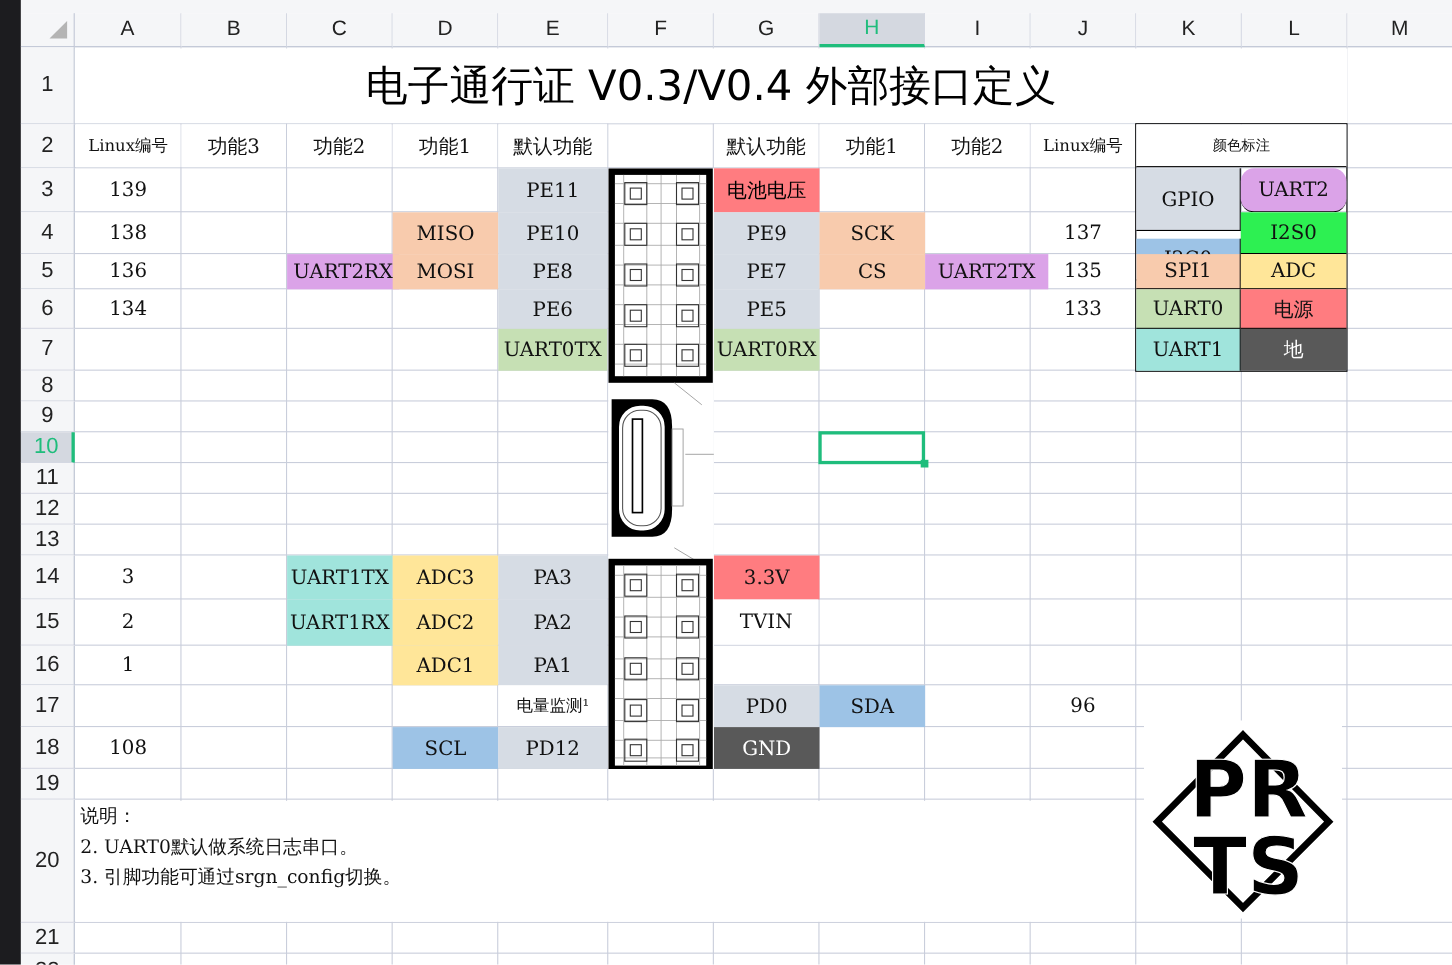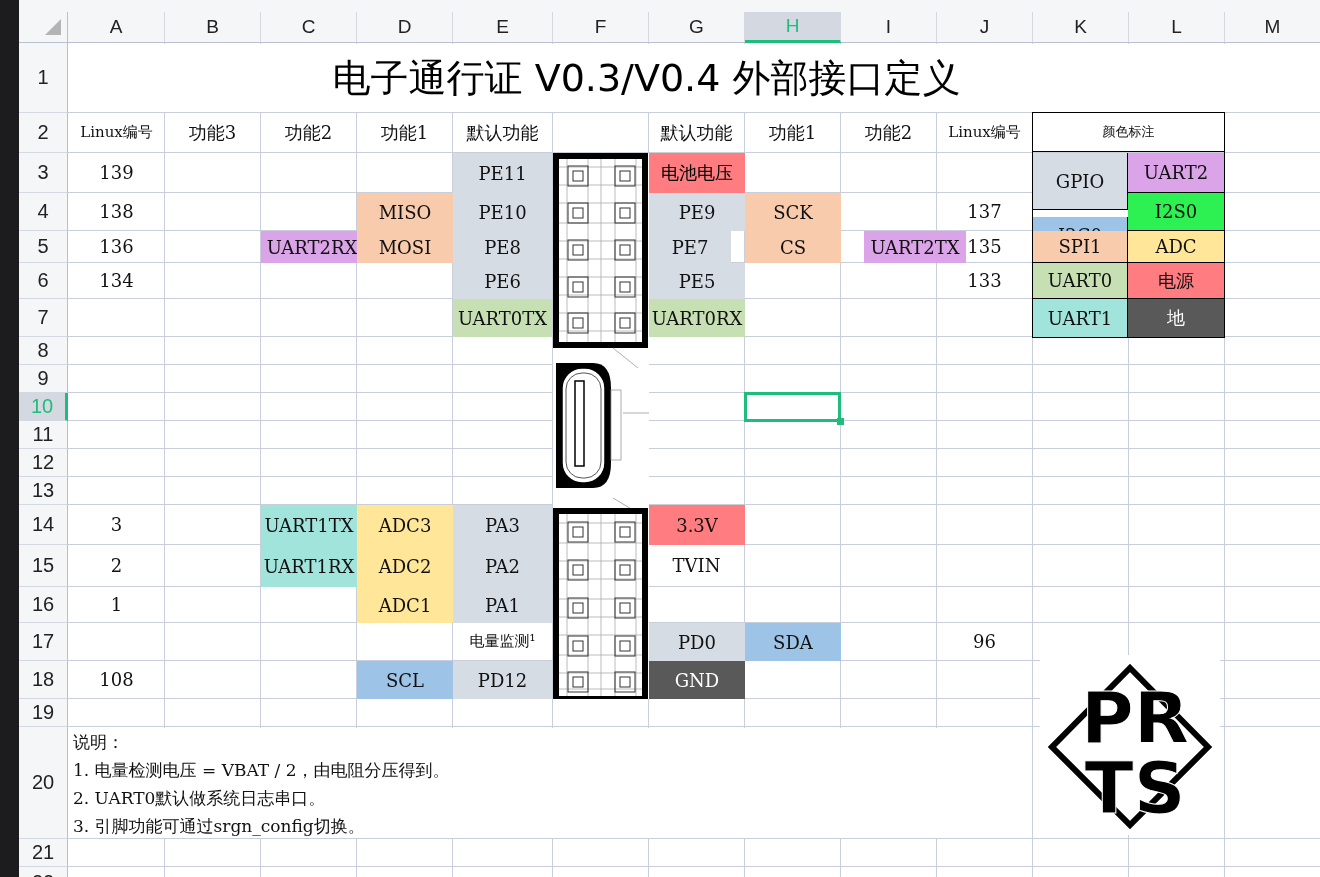--- a/index.html
+++ b/index.html
@@ -128,23 +128,23 @@
 <div class="cell" style="left:357px;top:193px;width:96px;height:38px;background:#f8cbad;">MISO</div>
 <div class="cell" style="left:453px;top:193px;width:99px;height:38px;background:#d6dce4;">PE10</div>
 <div class="cell" style="left:649px;top:193px;width:96px;height:38px;background:#d6dce4;">PE9</div>
 <div class="cell" style="left:745px;top:193px;width:96px;height:38px;background:#f8cbad;">SCK</div>
 <div class="cell" style="left:937px;top:193px;width:95px;height:37px;">137</div>
 
 <div class="cell" style="left:69px;top:231px;width:95px;height:31px;">136</div>
 <div class="cell" style="left:261px;top:231px;width:102px;height:32px;background:#dba3e8;">UART2RX</div>
 <div class="cell" style="left:357px;top:231px;width:96px;height:32px;background:#f8cbad;">MOSI</div>
 <div class="cell" style="left:453px;top:231px;width:99px;height:32px;background:#d6dce4;">PE8</div>
-<div class="cell" style="left:649px;top:231px;width:82px;height:32px;background:#d6dce4;">PE7</div>
+<div class="cell" style="left:649px;top:231px;width:96px;height:32px;background:#d6dce4;">PE7</div>
 <div class="cell" style="left:745px;top:231px;width:96px;height:32px;background:#f8cbad;">CS</div>
-<div class="cell" style="left:841px;top:231px;width:102px;height:32px;background:#dba3e8;margin-left:23px;">UART2TX</div>
+<div class="cell" style="left:841px;top:231px;width:112px;height:32px;background:#dba3e8;">UART2TX</div>
 <div class="cell" style="left:937px;top:231px;width:95px;height:31px;">135</div>
 
 <div class="cell" style="left:69px;top:263px;width:95px;height:35px;">134</div>
 <div class="cell" style="left:453px;top:263px;width:99px;height:36px;background:#d6dce4;">PE6</div>
 <div class="cell" style="left:649px;top:263px;width:96px;height:36px;background:#d6dce4;">PE5</div>
 <div class="cell" style="left:937px;top:263px;width:95px;height:35px;">133</div>
 
 <div class="cell" style="left:453px;top:299px;width:99px;height:38px;background:#c6e0b4;">UART0TX</div>
 <div class="cell" style="left:649px;top:299px;width:96px;height:38px;background:#c6e0b4;">UART0RX</div>
 
@@ -171,21 +171,21 @@
 <div class="cell" style="left:937px;top:623px;width:95px;height:37px;">96</div>
 
 <div class="cell" style="left:69px;top:661px;width:95px;height:37px;">108</div>
 <div class="cell" style="left:357px;top:661px;width:96px;height:38px;background:#9dc3e6;">SCL</div>
 <div class="cell" style="left:453px;top:661px;width:99px;height:38px;background:#d6dce4;">PD12</div>
 <div class="cell" style="left:649px;top:661px;width:96px;height:38px;background:#595959;color:#fff;">GND</div>
 
 <div class="legend-box" style="left:1032px;top:112px;width:193px;height:226px;"></div>
 <div class="cell" style="left:1033px;top:113px;width:191px;height:39px;background:#fff;border-bottom:1.5px solid #000;font-size:13px;">颜色标注</div>
 <div class="cell" style="left:1033px;top:153px;width:95px;height:57px;background:#d6dce4;border-right:1.5px solid #000;border-bottom:1.5px solid #000;">GPIO</div>
-<div class="cell" style="left:1128px;top:153px;width:96px;height:40px;background:#dba3e8;border-bottom:1.5px solid #000;">UART2</div>
+<div class="cell" style="left:1128px;top:153px;width:96px;height:40px;background:#dba3e8;border-bottom:1.5px solid #000;border-radius:12px;">UART2</div>
 <div class="cell" style="left:1033px;top:193px;width:95px;height:38px;background:#9dc3e6;border-right:1.5px solid #000;border-bottom:1.5px solid #000;margin-top:24px;">I2C0</div>
 <div class="cell" style="left:1128px;top:193px;width:96px;height:38px;background:#2df052;border-bottom:1.5px solid #000;">I2S0</div>
 <div class="cell" style="left:1033px;top:231px;width:95px;height:32px;background:#f8cbad;border-right:1.5px solid #000;border-bottom:1.5px solid #000;">SPI1</div>
 <div class="cell" style="left:1128px;top:231px;width:96px;height:32px;background:#ffe699;border-bottom:1.5px solid #000;">ADC</div>
 <div class="cell" style="left:1033px;top:263px;width:95px;height:36px;background:#c6e0b4;border-right:1.5px solid #000;border-bottom:1.5px solid #000;">UART0</div>
 <div class="cell" style="left:1128px;top:263px;width:96px;height:36px;background:#ff7c80;border-bottom:1.5px solid #000;">电源</div>
 <div class="cell" style="left:1033px;top:299px;width:95px;height:38px;background:#a0e4dc;border-right:1.5px solid #000;">UART1</div>
 <div class="cell" style="left:1128px;top:299px;width:96px;height:38px;background:#595959;color:#fff;">地</div>
 
 <div class="connector" style="left:553px;top:153px;width:96px;height:546px;background:#fff;">
@@ -281,21 +281,20 @@
       <rect x="15" y="519" width="20" height="20"></rect>
         <rect x="20" y="524" width="10" height="10"></rect>
       <rect x="62" y="519" width="20" height="20"></rect>
         <rect x="67" y="524" width="10" height="10"></rect>
     </g>
   </svg>
 </div>
 
 <div class="notes">
   <div>说明：</div>
-  <div>1. 电量检测电压 = VBAT / 2，由电阻分压得到。</div>
   <div>2. UART0默认做系统日志串口。</div>
   <div>3. 引脚功能可通过srgn_config切换。</div>
 </div>
 
 <div class="logo">
   <svg width="180" height="180" viewBox="0 0 180 180">
     <polygon points="90,13 168,92 90,170 12,92" fill="none" stroke="#000" stroke-width="6"></polygon>
     <text x="95" y="88" text-anchor="middle" font-family="DejaVu Sans, sans-serif" font-weight="bold" font-size="72" fill="#000" stroke="#fff" stroke-width="1">PR</text>
     <text x="95" y="158" text-anchor="middle" font-family="DejaVu Sans, sans-serif" font-weight="bold" font-size="72" fill="#000" stroke="#fff" stroke-width="1">TS</text>
   </svg>

